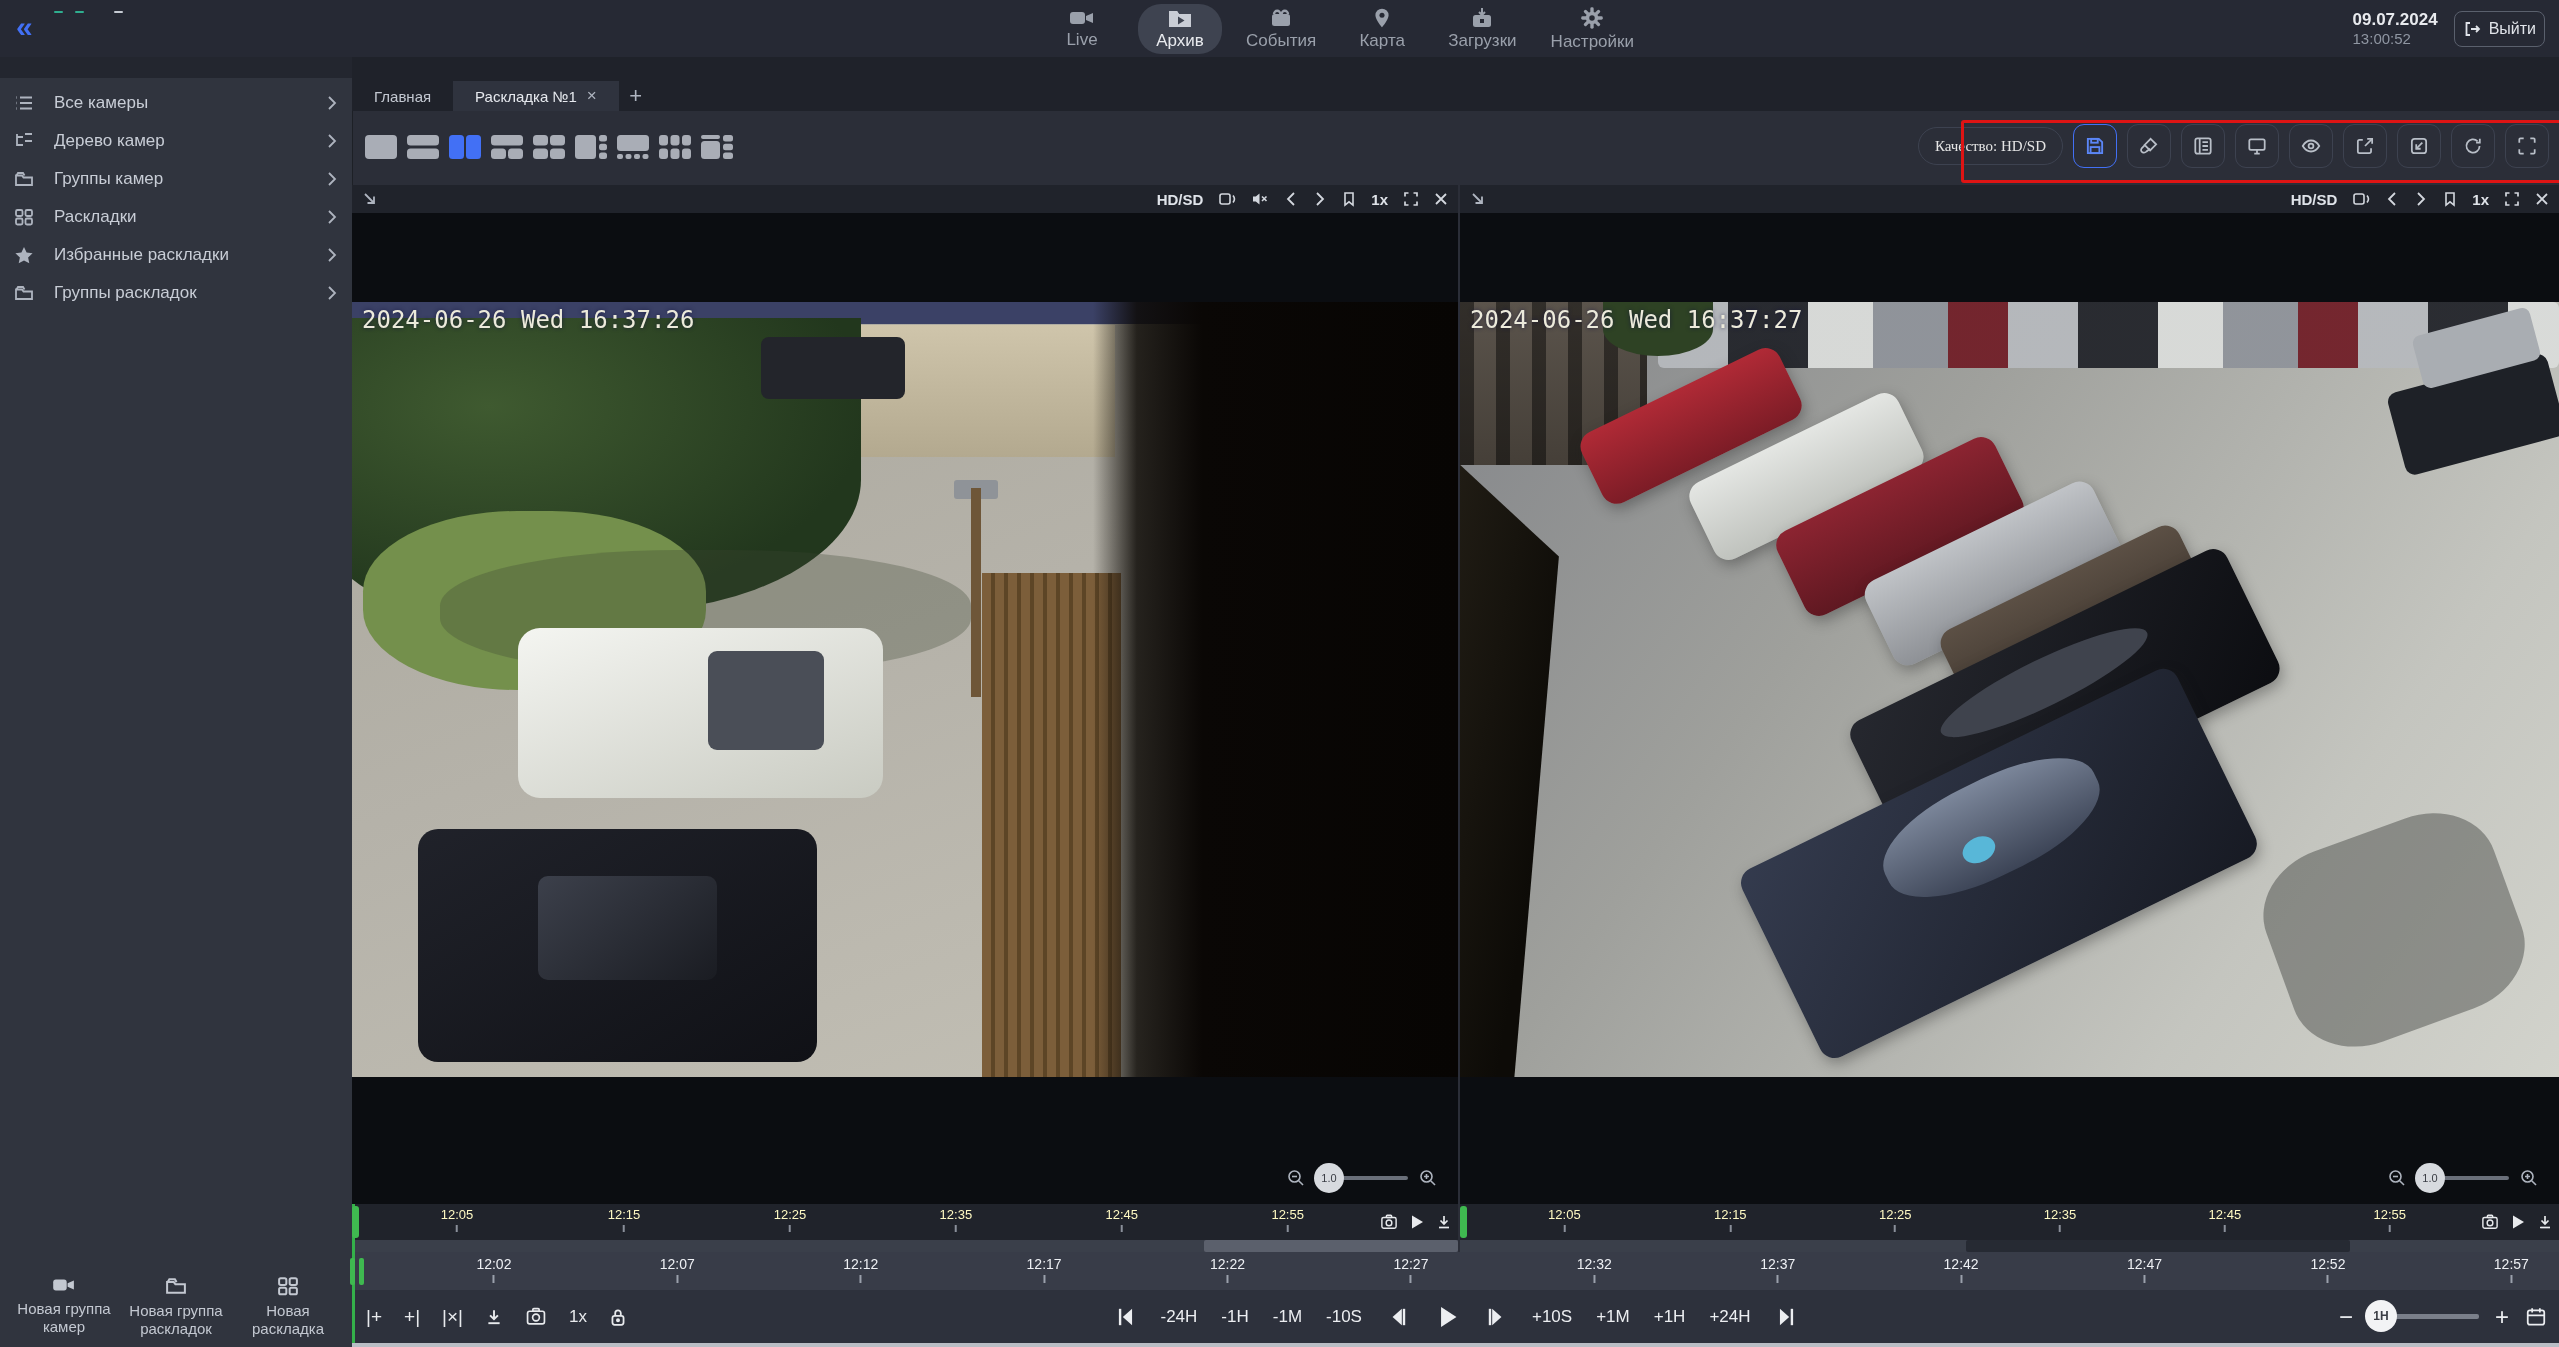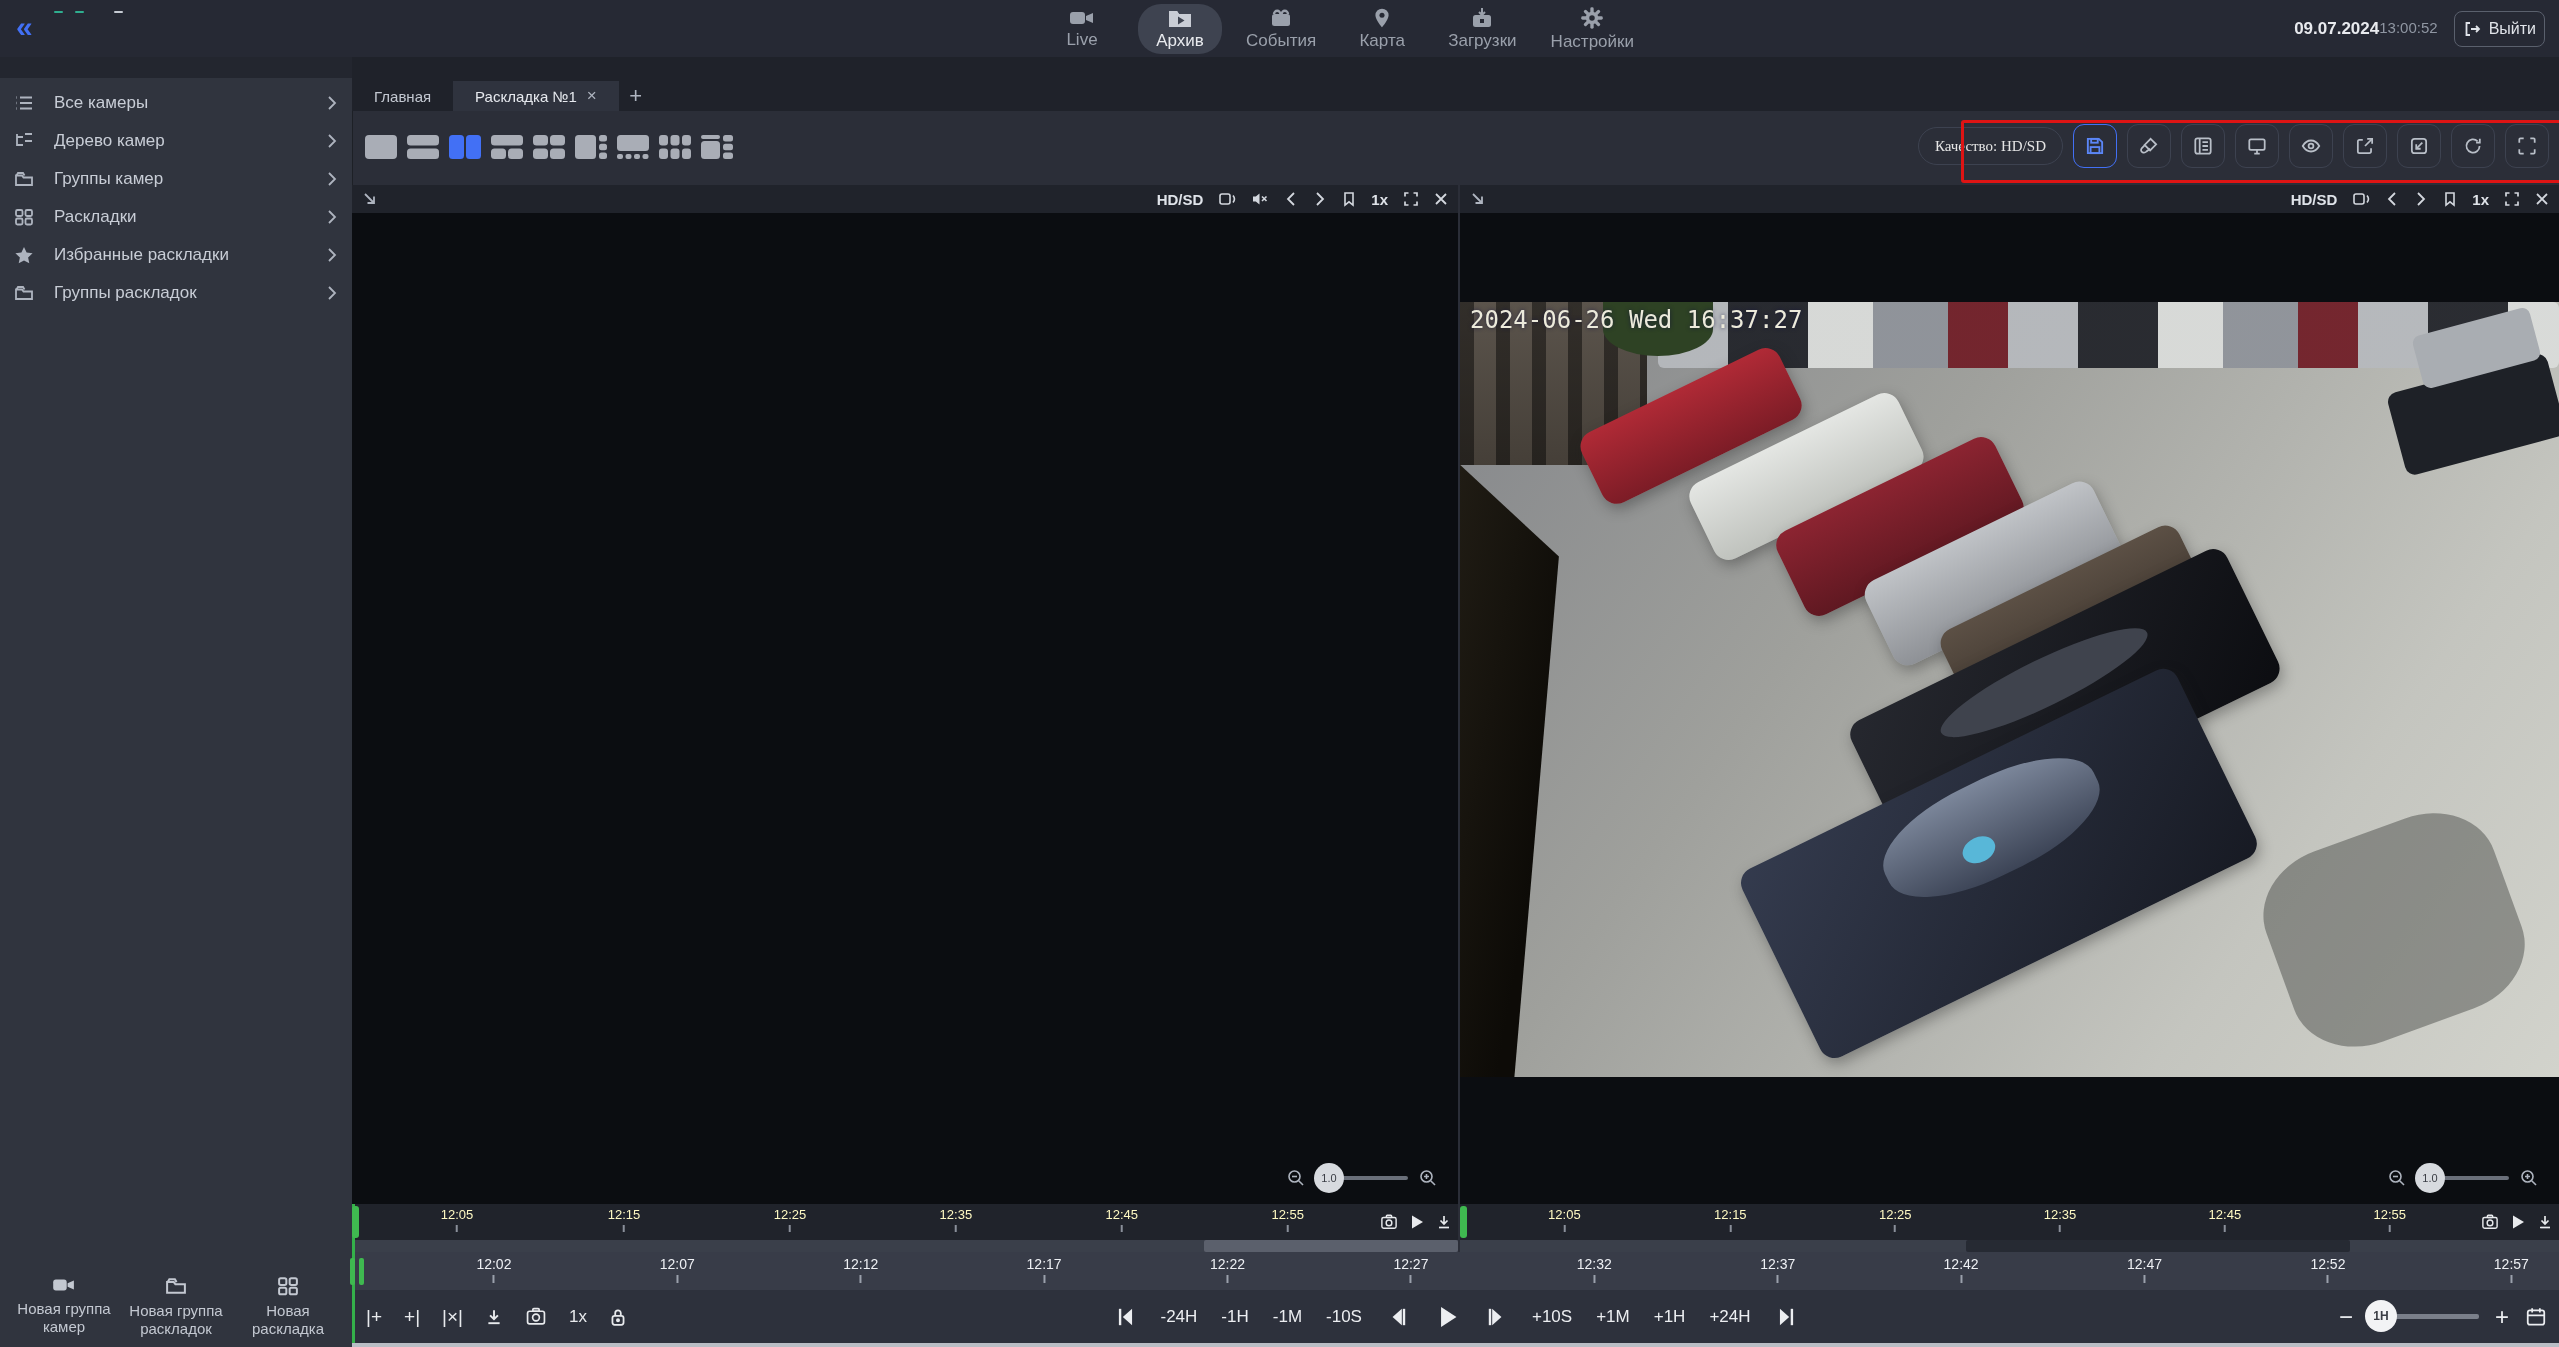--- a/index.html
+++ b/index.html
@@ -9,21 +9,21 @@
   
   .topbar{position:absolute;left:0;top:0;width:2559px;height:57px;background:#262934;}
   .mini-dashes{position:absolute;left:54px;top:11px;display:flex;gap:12px;}
   .mini-dashes i{width:9px;height:2px;border-radius:1px;background:#2fae8f;}
   .mini-dashes i.w{background:#c6cbd3;margin-left:18px;}
   .collapse{position:absolute;left:16px;top:12px;color:#4270f5;font-size:30px;font-weight:bold;line-height:30px;cursor:pointer;}
   .topnav{position:absolute;left:1040px;top:0;height:57px;display:flex;align-items:center;gap:14px;}
   .navitem{display:flex;flex-direction:column;align-items:center;justify-content:center;gap:2px;min-width:64px;height:50px;padding:0 10px;border-radius:8px;color:#9aa0ab;font-size:17px;}
   .navitem.active{background:#3e4350;color:#e8eaee;border-radius:23px;}
   .tb-right{position:absolute;right:14px;top:0;height:57px;display:flex;align-items:center;gap:16px;}
-  .dt{display:flex;align-items:flex-start;line-height:1.15;}
+  .dt{display:flex;flex-direction:column;align-items:flex-start;line-height:1.15;}
   .dt .d{color:#e8eaee;font-size:17px;font-weight:bold;}
   .dt .t{color:#8f96a2;font-size:15px;}
   .logout{display:flex;align-items:center;gap:8px;height:36px;padding:0 8px;border:1.5px solid #5a606d;border-radius:8px;background:transparent;color:#e1e4ea;font-size:16px;font-family:inherit;}
 
   
   .subheader{position:absolute;left:0;top:57px;width:2559px;height:21px;background:#23262f;}
   .sidebar{position:absolute;left:0;top:78px;width:352px;height:1269px;background:#30343e;border-right:1px solid #1d2026;}
   .side-item{display:flex;align-items:center;gap:20px;height:38px;padding:0 14px;color:#c8cdd6;font-size:17px;}
   .side-item .chev{margin-left:auto;color:#aeb4bf;}
   .side-list{padding-top:6px;}
@@ -559,20 +559,39 @@
             </svg>
           </span>
         <span>
             <svg width="14" height="14" viewBox="0 0 14 14" stroke="#d3d7de" stroke-width="1.8">
               <path d="M2 2l10 10M12 2L2 12"></path>
             </svg>
           </span>
       </div>
     </div>
 
+    <div class="video v1">
+      <div class="sc s1-sky"></div>
+      <div class="sc s1-trees"></div>
+      <div class="sc s1-grass"></div>
+      <div class="sc s1-wall"></div>
+      <div class="sc s1-topcar"></div>
+      <div class="sc s1-shadow"></div>
+      <div class="sc s1-lamphead"></div>
+      <div class="sc s1-lamp"></div>
+      <div class="sc s1-gate"></div>
+      <div class="sc s1-whitecar">
+          <div class="glass"></div>
+        </div>
+      <div class="sc s1-blackcar">
+          <div class="roof"></div>
+        </div>
+      <div class="sc s1-pole"></div>
+      <div class="ts">2024-06-26 Wed 16:37:26</div>
+    </div>
 
     <div class="zoomctl">
       <span>
           <svg width="20" height="20" viewBox="0 0 20 20" fill="none" stroke="#aeb4bf" stroke-width="1.6">
             <circle cx="8.5" cy="8.5" r="5.5"></circle>
             <path d="M12.7 12.7L17 17"></path>
             <path d="M6 8.5h5"></path>
           </svg>
         </span>
       <span class="ztrack">

